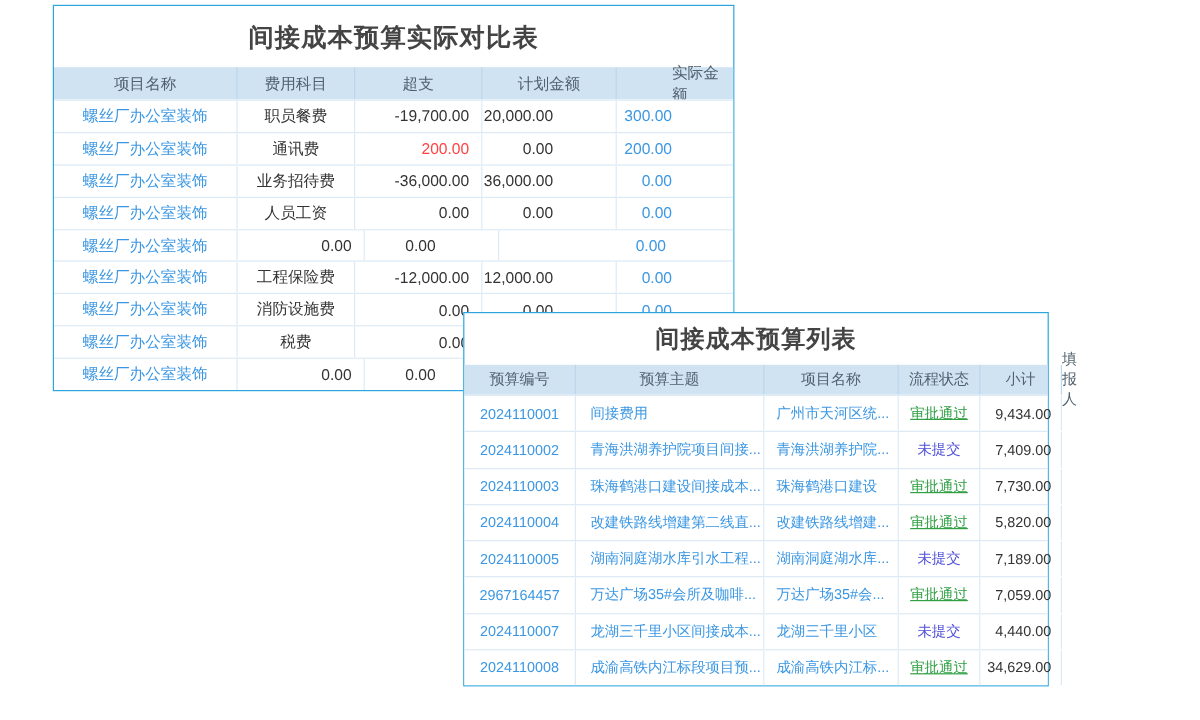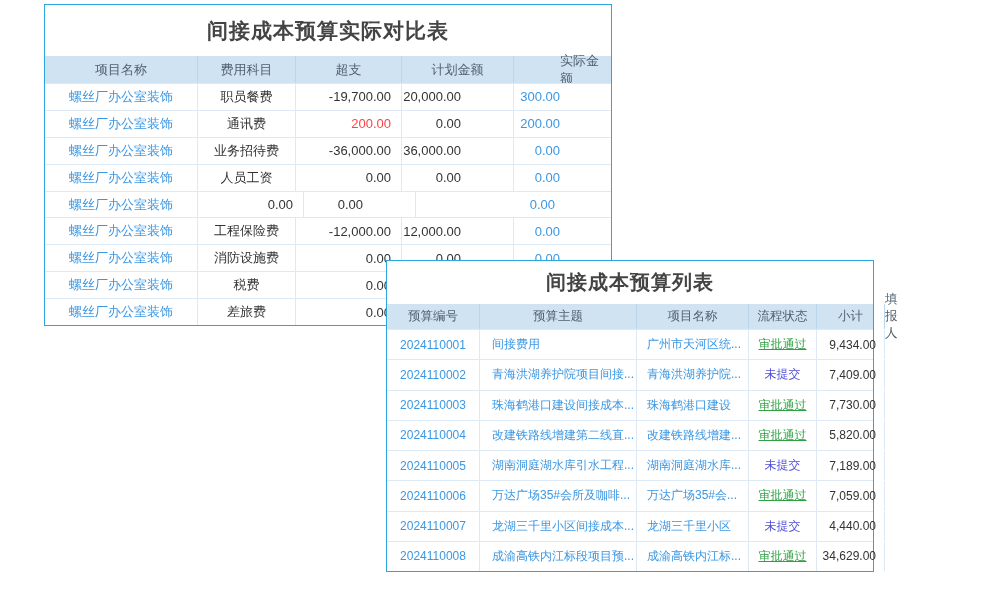--- a/index.html
+++ b/index.html
@@ -151,21 +151,20 @@
       <div class="trow">
         <div class="td p1c1 link">螺丝厂办公室装饰</div>
         <div class="td p1c2">税费</div>
         <div class="td p1c3">0.00</div>
         <div class="td p1c4">0.00</div>
         <div class="td p1c5 link">0.00</div>
       </div>
 
       <div class="trow">
         <div class="td p1c1 link">螺丝厂办公室装饰</div>
-        <div class="td p1c2">差旅费</div>
         <div class="td p1c3">0.00</div>
         <div class="td p1c4">0.00</div>
         <div class="td p1c5 link">0.00</div>
       </div>
     </div>
 </div>
 
 <div class="panel panel2">
   <div class="p-title">间接成本预算列表</div>
   <div class="thead">
@@ -217,21 +216,21 @@
       <div class="trow">
         <div class="td p2c1 link">2024110005</div>
         <div class="td p2c2 link">湖南洞庭湖水库引水工程...</div>
         <div class="td p2c3 link">湖南洞庭湖水库...</div>
         <div class="td p2c4 violet">未提交</div>
         <div class="td p2c5">7,189.00</div>
         <div class="td p2c6 link">张鑫</div>
       </div>
 
       <div class="trow">
-        <div class="td p2c1 link">2024110006</div>
+        <div class="td p2c1 link">2967164457</div>
         <div class="td p2c2 link">万达广场35#会所及咖啡...</div>
         <div class="td p2c3 link">万达广场35#会...</div>
         <div class="td p2c4 green">审批通过</div>
         <div class="td p2c5">7,059.00</div>
         <div class="td p2c6 link">张鑫</div>
       </div>
 
       <div class="trow">
         <div class="td p2c1 link">2024110007</div>
         <div class="td p2c2 link">龙湖三千里小区间接成本...</div>

